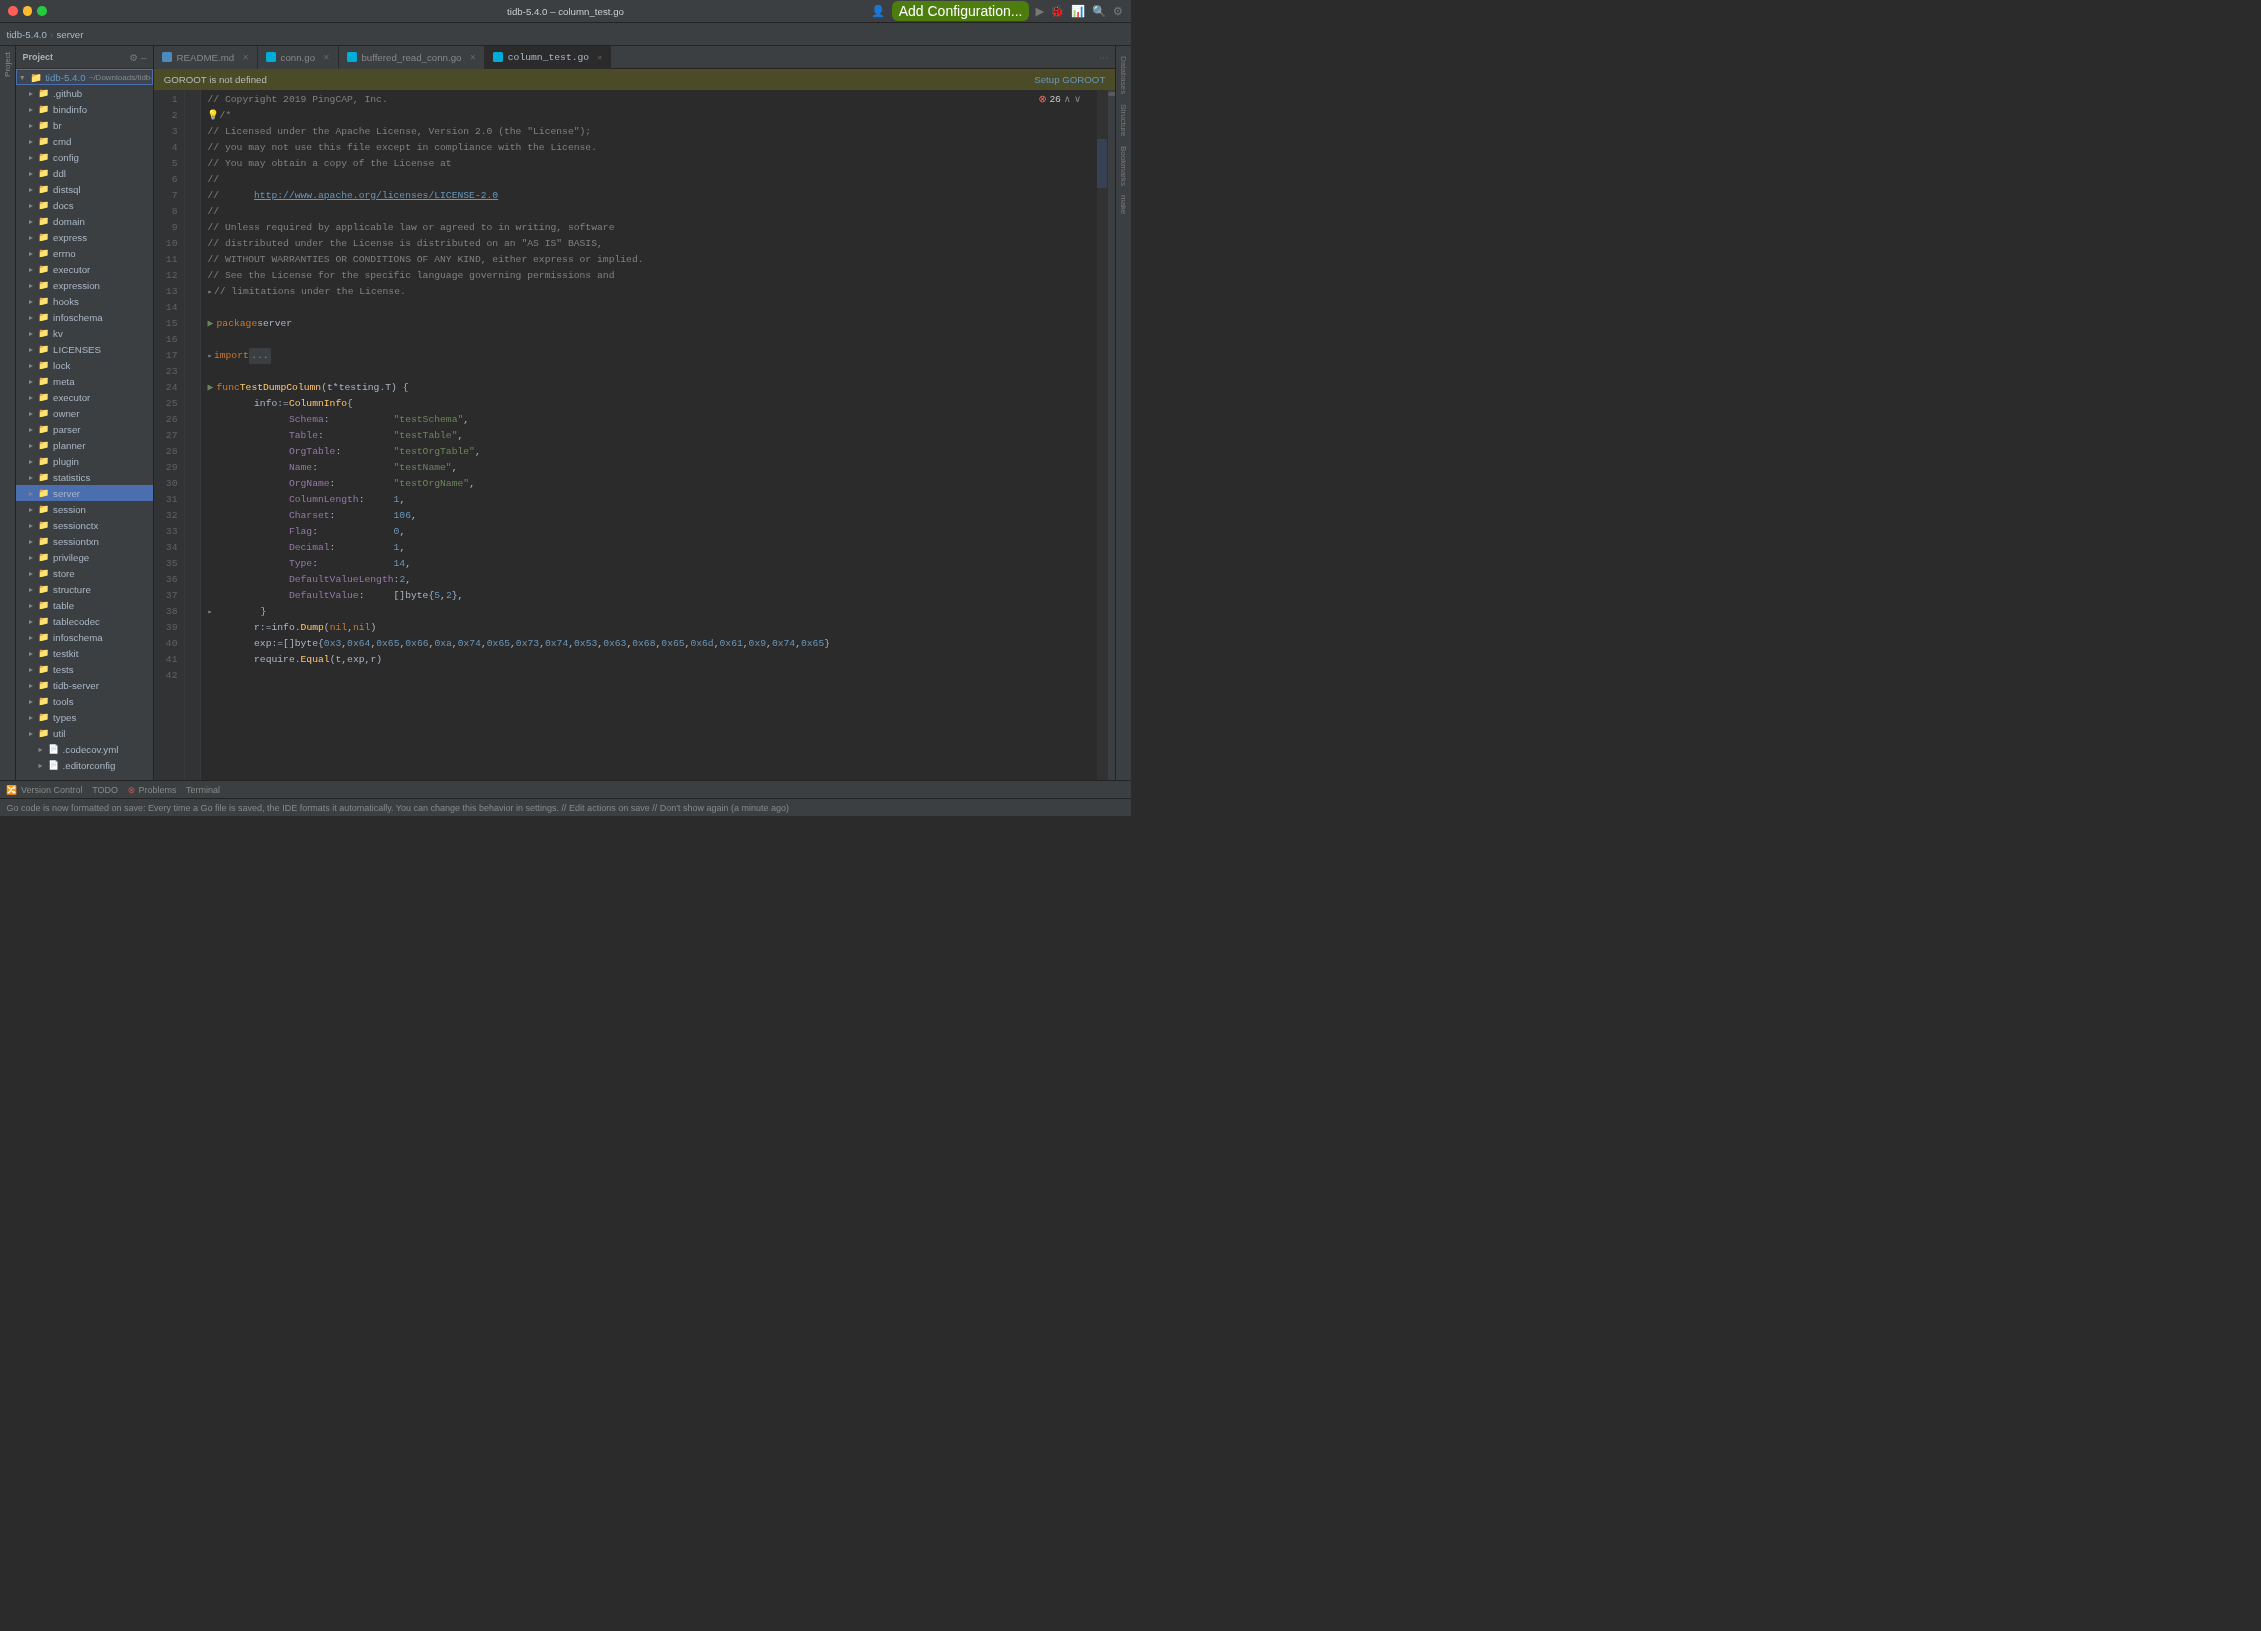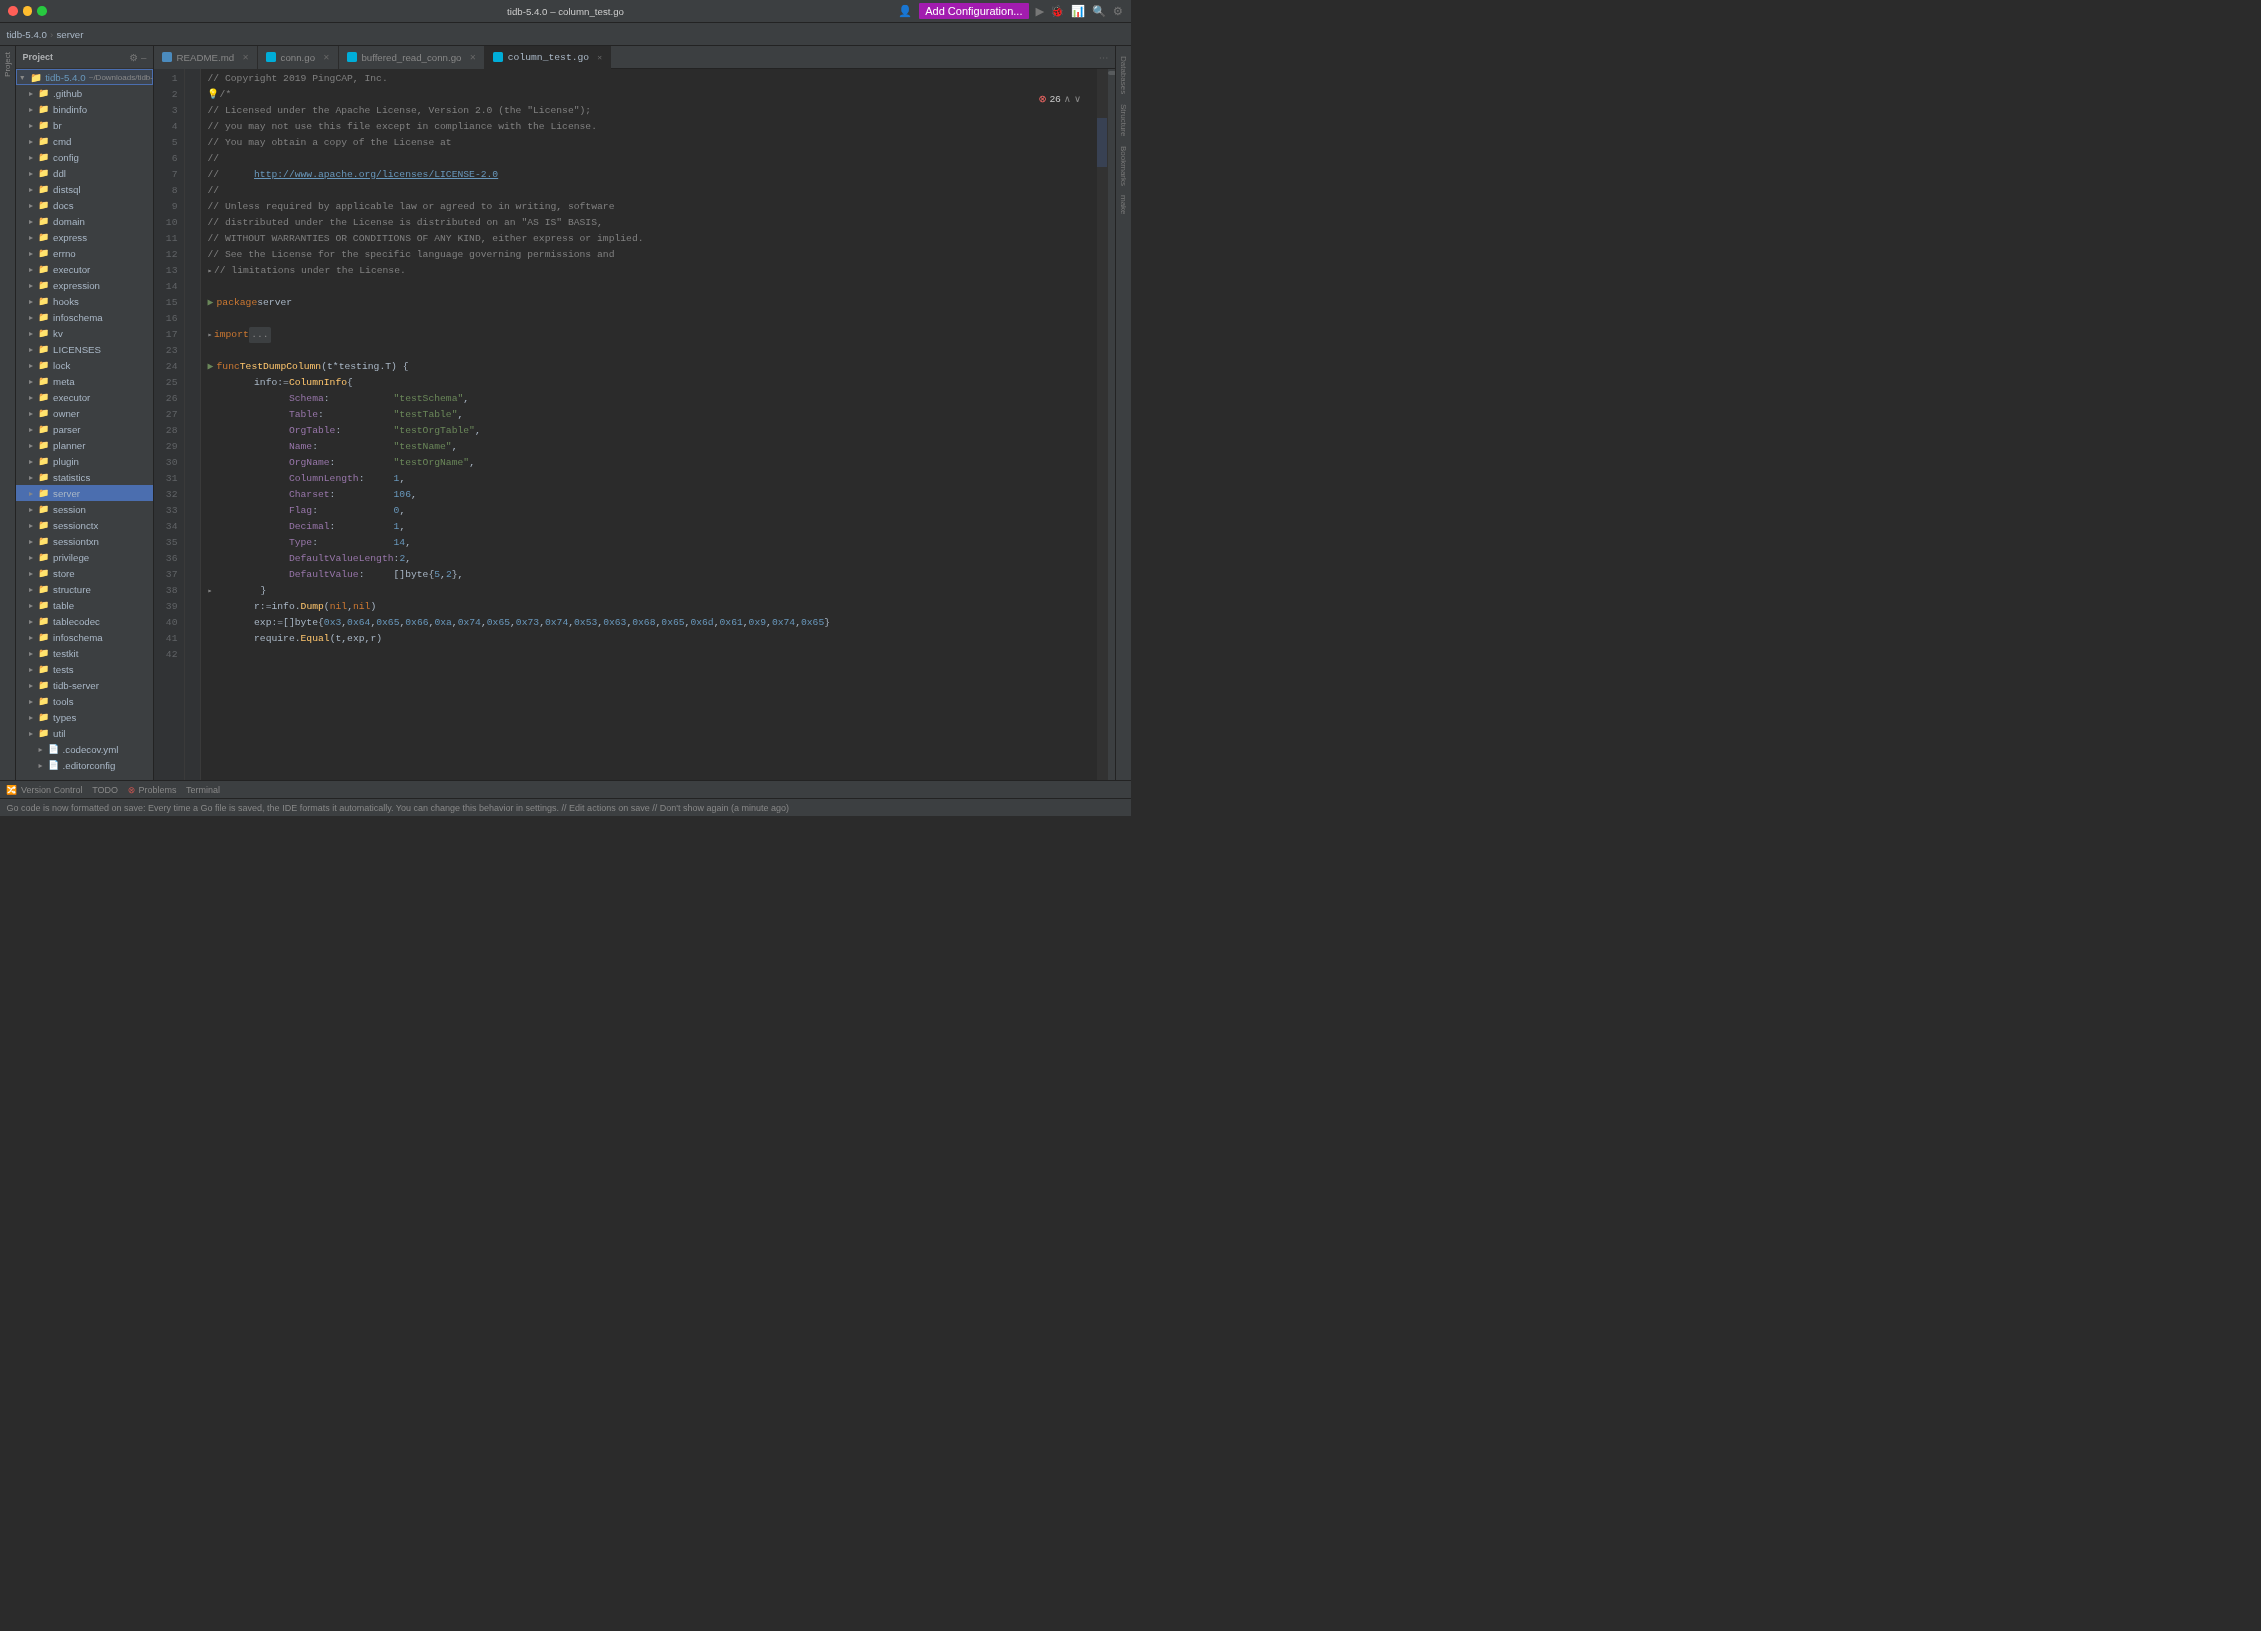--- a/index.html
+++ b/index.html
@@ -392,21 +392,21 @@
 
 <div class="title-bar">
   <div class="traffic-lights">
     <div class="traffic-light tl-close"></div>
     <div class="traffic-light tl-min"></div>
     <div class="traffic-light tl-max"></div>
   </div>
   <span class="title-bar-title">tidb-5.4.0 – column_test.go</span>
   <div class="title-bar-right">
     <span class="title-icon">👤</span>
-    <button style="background:#a21caf;color:white;border:none;padding:1.6px 6.5px;border-radius:1px;font-size:11px;cursor:pointer;">Add Configuration...</button>
+    <button style="background:#4d7c0f;color:white;border:none;padding:1.6px 6.5px;border-radius:6px;font-size:14px;cursor:pointer;">Add Configuration...</button>
     <span class="title-icon">▶</span>
     <span class="title-icon">🐞</span>
     <span class="title-icon">📊</span>
     <span class="title-icon">🔍</span>
     <span class="title-icon">⚙</span>
   </div>
 </div>
 
 <div class="project-toolbar">
   <div class="breadcrumb">
@@ -678,20 +678,24 @@
   </div>
           <div class="tab active">
     <span style="width:9.7px;height:9.7px;background:#00add8;border-radius:1.6px;display:inline-block;flex-shrink:0;"></span>
     <span>column_test.go</span>
     <span class="close-icon">✕</span>
   </div>
         </div>
       <div class="tabs-more">⋯</div>
     </div>
 
+    <div class="warning-bar">
+      <span>GOROOT is not defined</span>
+      <span class="setup-link">Setup GOROOT</span>
+    </div>
 
     <div class="code-editor" style="position: relative;">
 
       <div class="line-numbers" id="line-nums">
           <span class="ln">1</span>
           <span class="ln">2</span>
           <span class="ln">3</span>
           <span class="ln">4</span>
           <span class="ln">5</span>
           <span class="ln">6</span>

